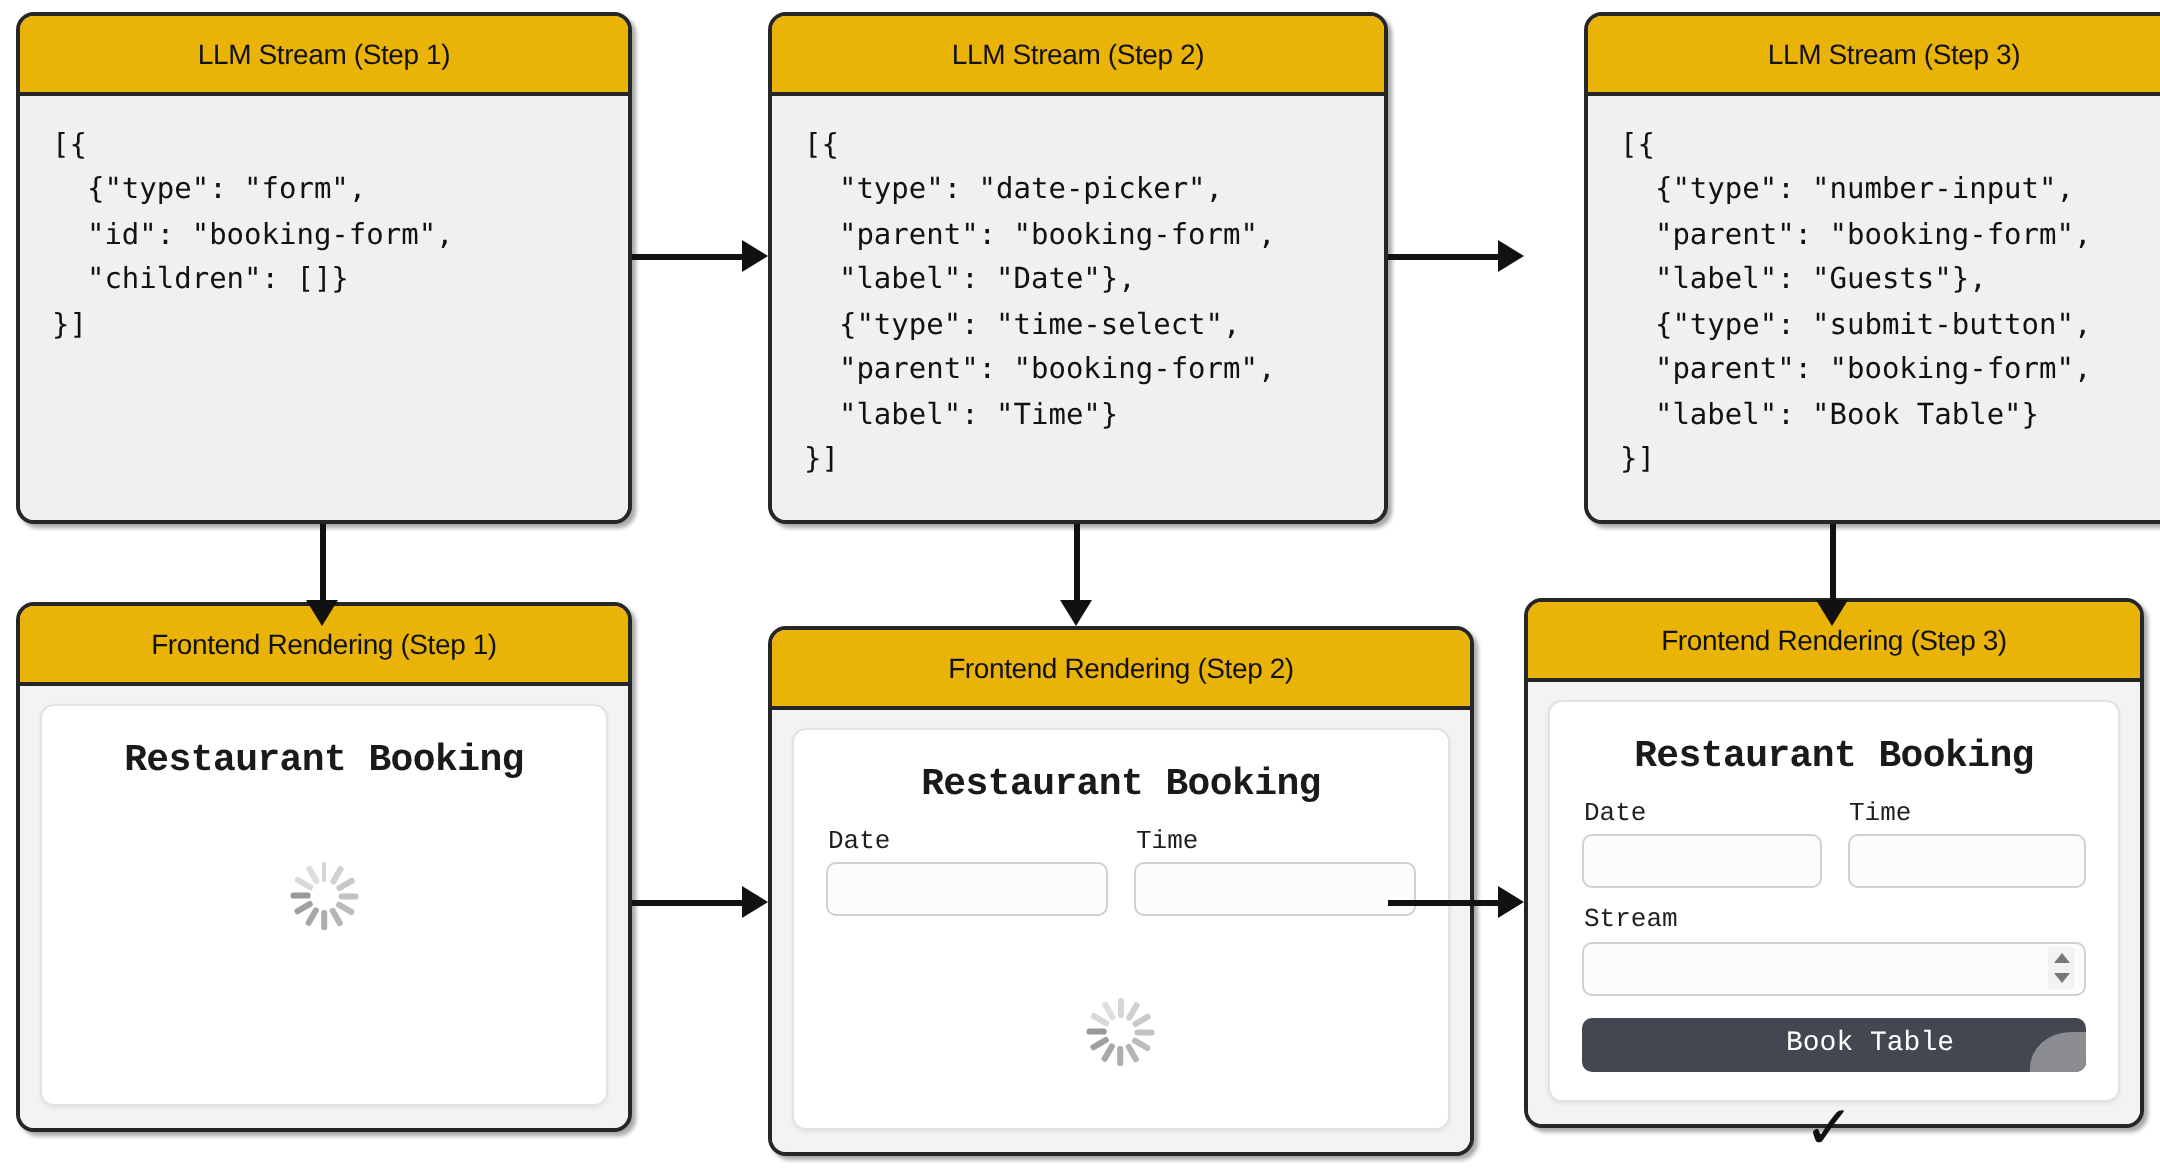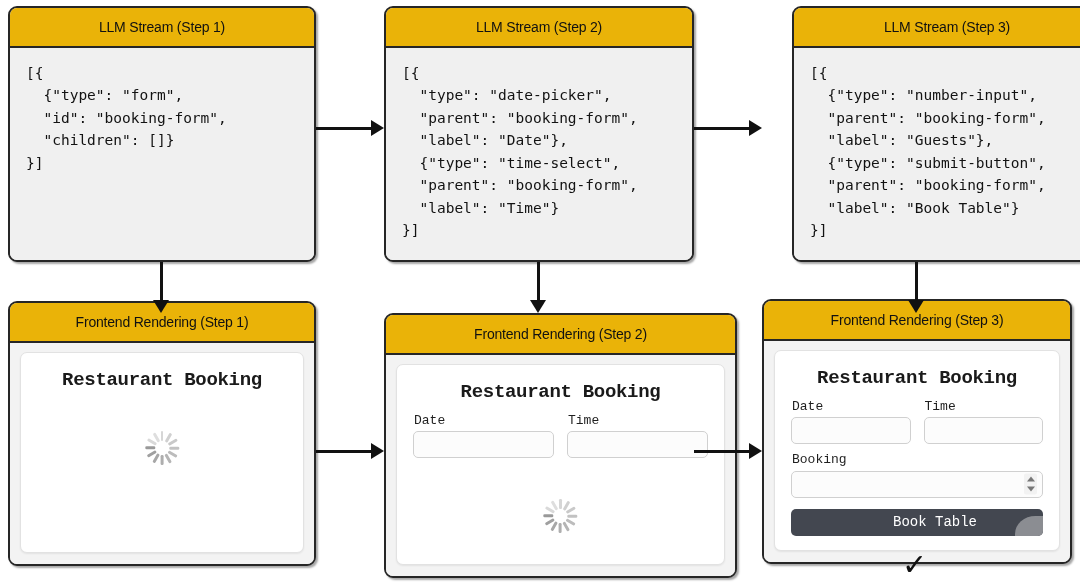--- a/index.html
+++ b/index.html
@@ -317,21 +317,21 @@
         <div class="field">
           <div class="field-label">Date</div>
           <div class="field-input"></div>
         </div>
         <div class="field">
           <div class="field-label">Time</div>
           <div class="field-input"></div>
         </div>
       </div>
       <div class="field">
-        <div class="field-label">Booking</div>
+        <div class="field-label">Stream</div>
         <div class="field-input">
           <div class="spinner-btns">
             <div class="tri-up"></div>
             <div class="tri-down"></div>
           </div>
         </div>
       </div>
       <div class="submit-btn">
         <span>Book Table</span>
       </div>

